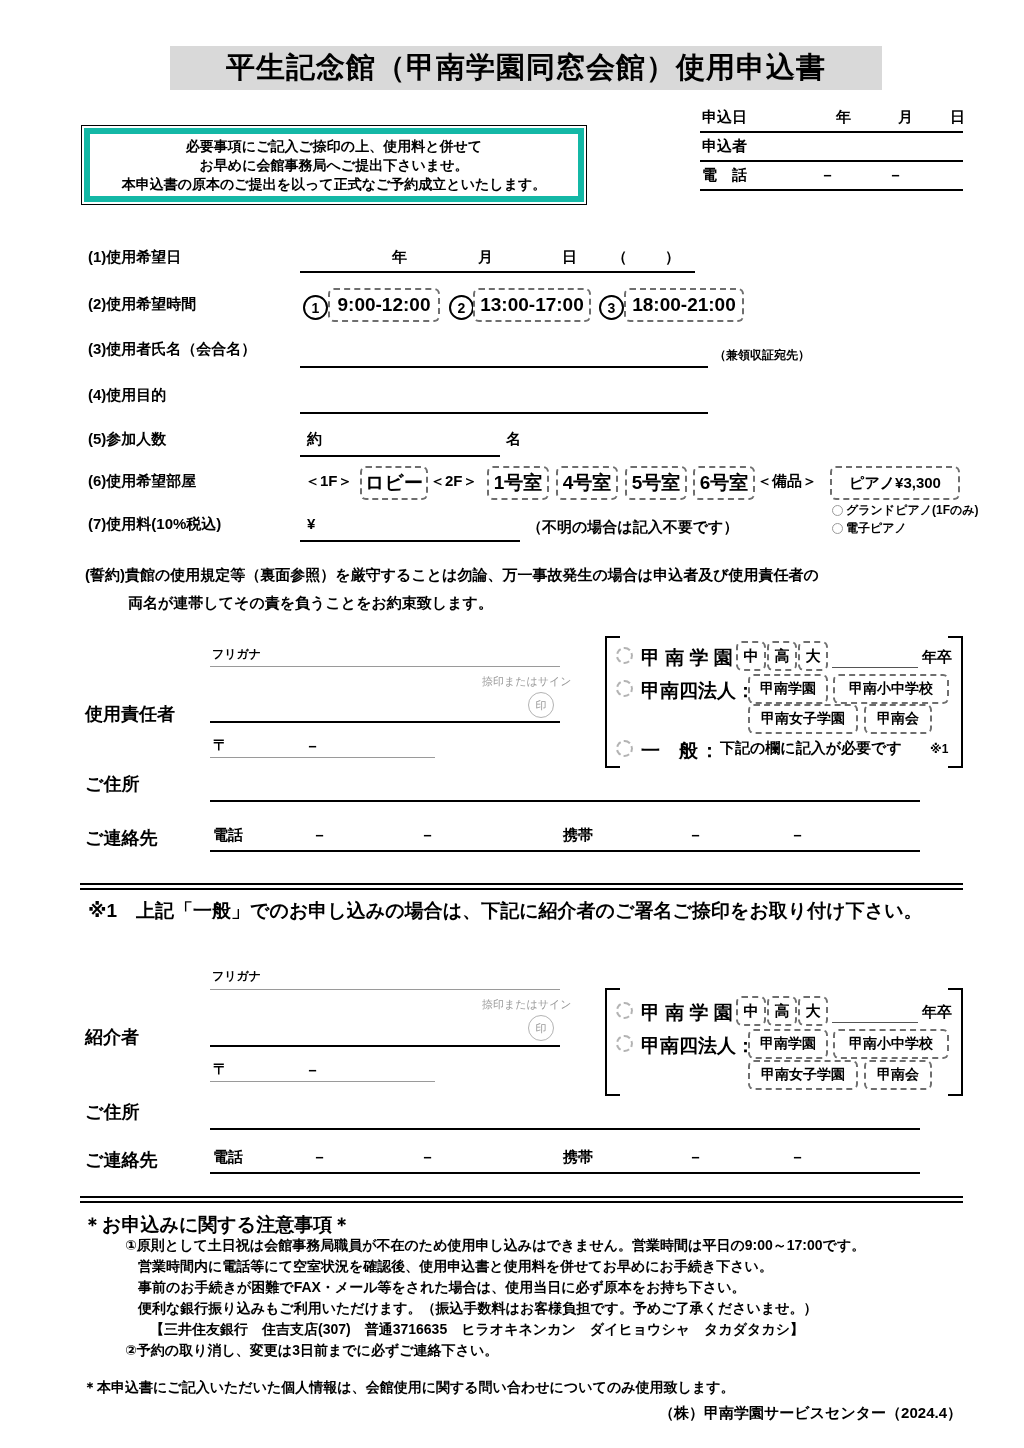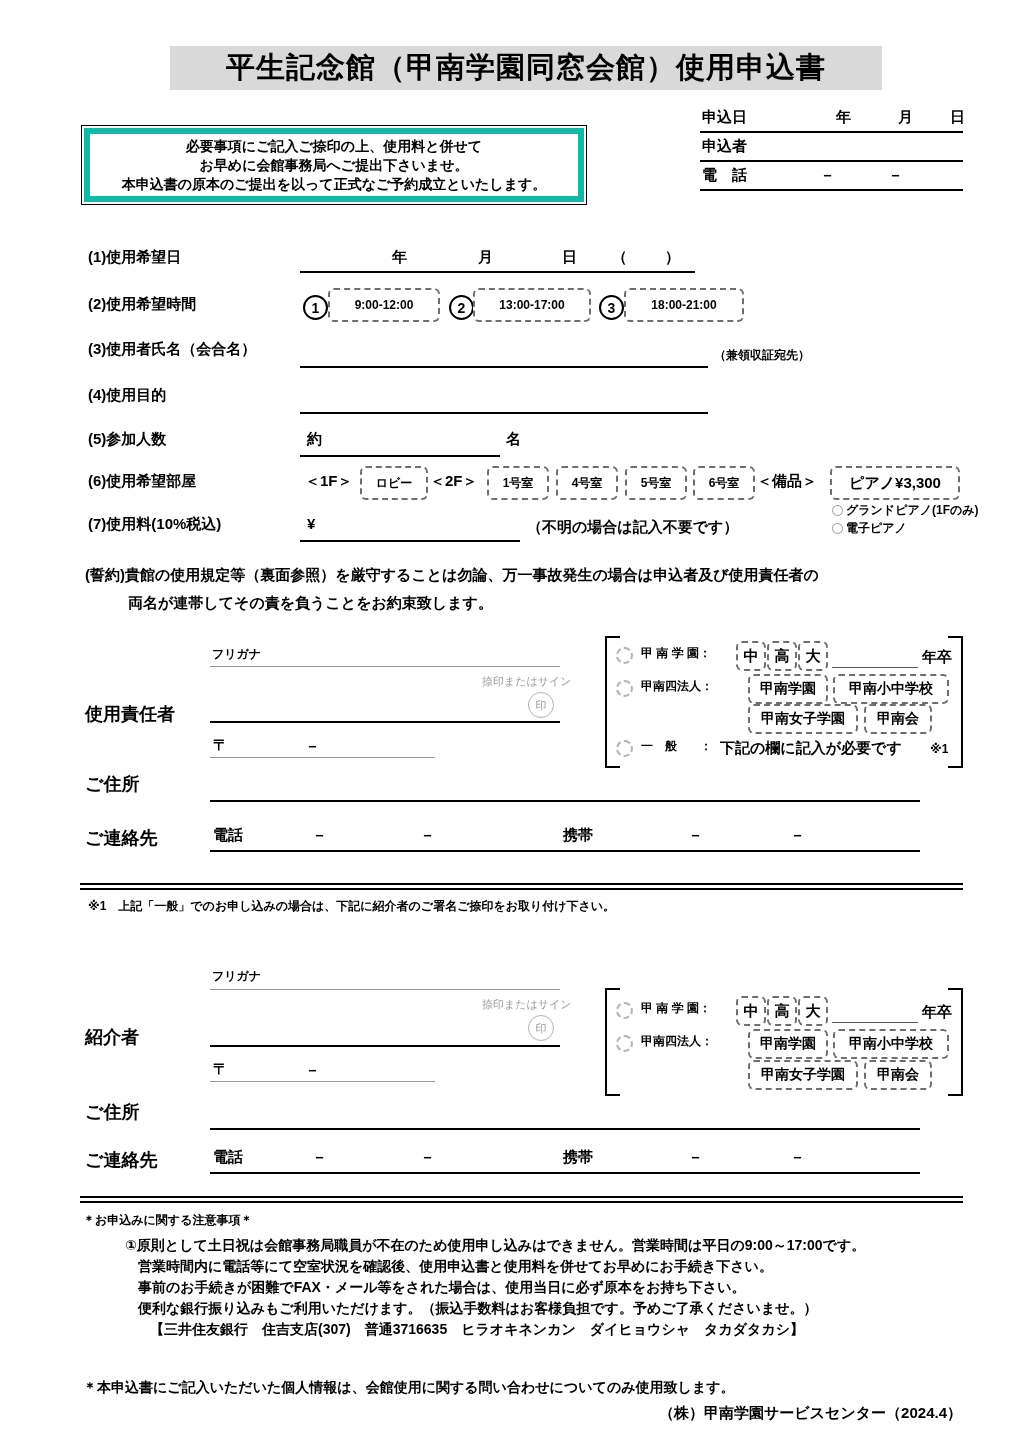--- a/index.html
+++ b/index.html
@@ -1,21 +1,21 @@
 <!DOCTYPE html>
 <html><head>
 <meta charset="utf-8">
 <style>
   html,body{margin:0;padding:0;background:#fff;}
   .page{position:relative;width:1024px;height:1448px;background:#fff;color:#000;
         font-family:"Liberation Sans","DejaVu Sans",sans-serif;overflow:hidden;}
   .abs{position:absolute;white-space:nowrap;}
   .b{font-weight:bold;}
   .fs11{font-size:11px;} .fs12{font-size:12px;}
-  .fs14{font-size:14px;} .fs15{font-size:15px;} .fs16{font-size:12px;}
+  .fs14{font-size:14px;} .fs15{font-size:15px;} .fs16{font-size:19px;}
   .fs17{font-size:15px;} .fs18{font-size:18px;}
   .gray{color:#9a9a9a;}
   .titlebar{position:absolute;left:170px;top:46px;width:712px;height:44px;
             background:#d9d9d9;display:flex;align-items:center;justify-content:center;
             font-size:29px;font-weight:bold;letter-spacing:1px;}
   .noticebox{position:absolute;left:84px;top:128px;width:488px;height:62px;
              border:6px solid #14b8a6;outline:1px solid #000;outline-offset:2px;
              display:flex;flex-direction:column;align-items:center;justify-content:center;
              font-size:14px;font-weight:bold;line-height:19px;text-align:center;}
   .ln{position:absolute;border-bottom:2px solid #000;height:0;}
@@ -194,17 +194,18 @@
   <div class="ln" style="left:210px;top:1172px;width:710px;"></div>
 
   <div class="dline" style="left:80px;top:1196px;width:883px;"></div>
 
   <span class="abs b fs16" style="left:83px;top:1212px;">＊お申込みに関する注意事項＊</span>
   <span class="abs b fs14" style="left:125px;top:1237px;">①原則として土日祝は会館事務局職員が不在のため使用申し込みはできません。営業時間は平日の9:00～17:00です。</span>
   <span class="abs b fs14" style="left:138px;top:1258px;">営業時間内に電話等にて空室状況を確認後、使用申込書と使用料を併せてお早めにお手続き下さい。</span>
   <span class="abs b fs14" style="left:138px;top:1279px;">事前のお手続きが困難でFAX・メール等をされた場合は、使用当日に必ず原本をお持ち下さい。</span>
   <span class="abs b fs14" style="left:138px;top:1300px;">便利な銀行振り込みもご利用いただけます。（振込手数料はお客様負担です。予めご了承くださいませ。）</span>
   <span class="abs b fs14" style="left:150px;top:1321px;">【三井住友銀行　住吉支店(307)　普通3716635　ヒラオキネンカン　ダイヒョウシャ　タカダタカシ】</span>
+  <span class="abs b fs14" style="left:125px;top:1342px;">②予約の取り消し、変更は3日前までに必ずご連絡下さい。</span>
   <span class="abs b fs14" style="left:83px;top:1379px;">＊本申込書にご記入いただいた個人情報は、会館使用に関する問い合わせについてのみ使用致します。</span>
 
   <span class="abs b fs15" style="right:62px;top:1404px;">（株）甲南学園サービスセンター（2024.4）</span>
 
 </div>
 
 </body></html>

